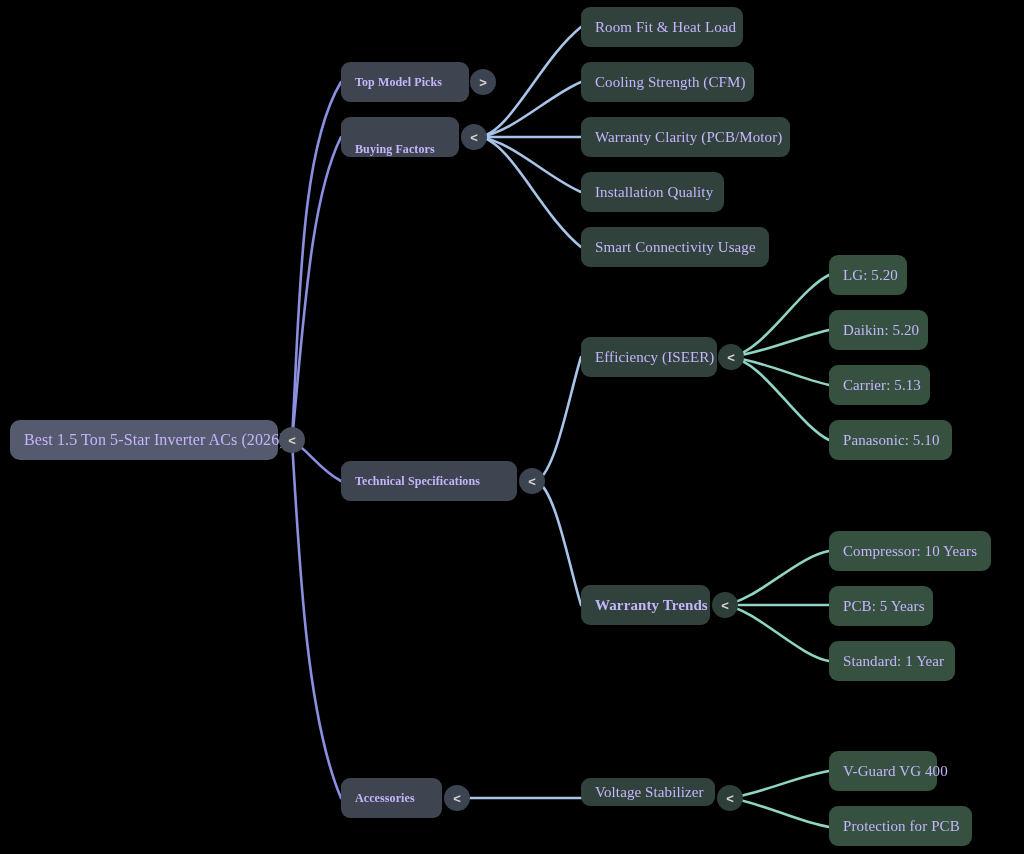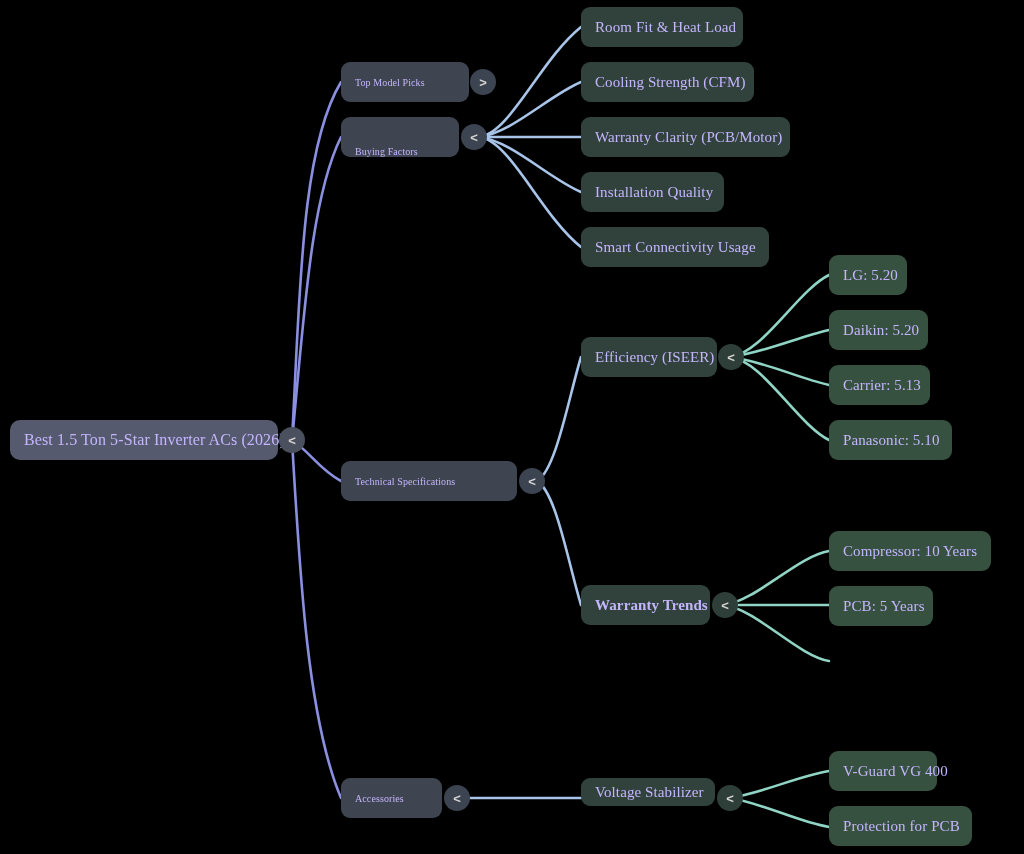--- a/index.html
+++ b/index.html
@@ -37,21 +37,22 @@
     padding: 0 14px;
     letter-spacing: 0.1px;
   }
   .lvl-root {
     background: #555a6e;
     font-size: 16px;
     border-radius: 10px;
   }
   .lvl-1 {
     background: #3e4450;
-    font-size: 10px;
+    font-size: 12px;
+    font-weight: bold;
   }
   .lvl-2 {
     background: #31423d;
     font-size: 15px;
   }
   .lvl-3 {
     background: #36513f;
     font-size: 15px;
   }
   .toggle {
@@ -193,20 +194,23 @@
   <div class="toggle toggle-green" style="left:712px; top:592px;">
     <span>&lt;</span>
   </div>
 
   <div class="node-box lvl-3" style="left:829px; top:531px; width:162px; height:40px;">
     <span>Compressor: 10 Years</span>
   </div>
   <div class="node-box lvl-3" style="left:829px; top:586px; width:104px; height:40px;">
     <span>PCB: 5 Years</span>
   </div>
+  <div class="node-box lvl-3" style="left:829px; top:641px; width:126px; height:40px;">
+    <span>Standard: 1 Year</span>
+  </div>
 
   <div class="node-box lvl-1" style="left:341px; top:778px; width:101px; height:40px;">
     <span>Accessories</span>
   </div>
   <div class="toggle toggle-dark" style="left:444px; top:785px;">
     <span>&lt;</span>
   </div>
 
   <div class="node-box lvl-2" style="left:581px; top:778px; width:134px; height:28px;">
     <span>Voltage Stabilizer</span>

